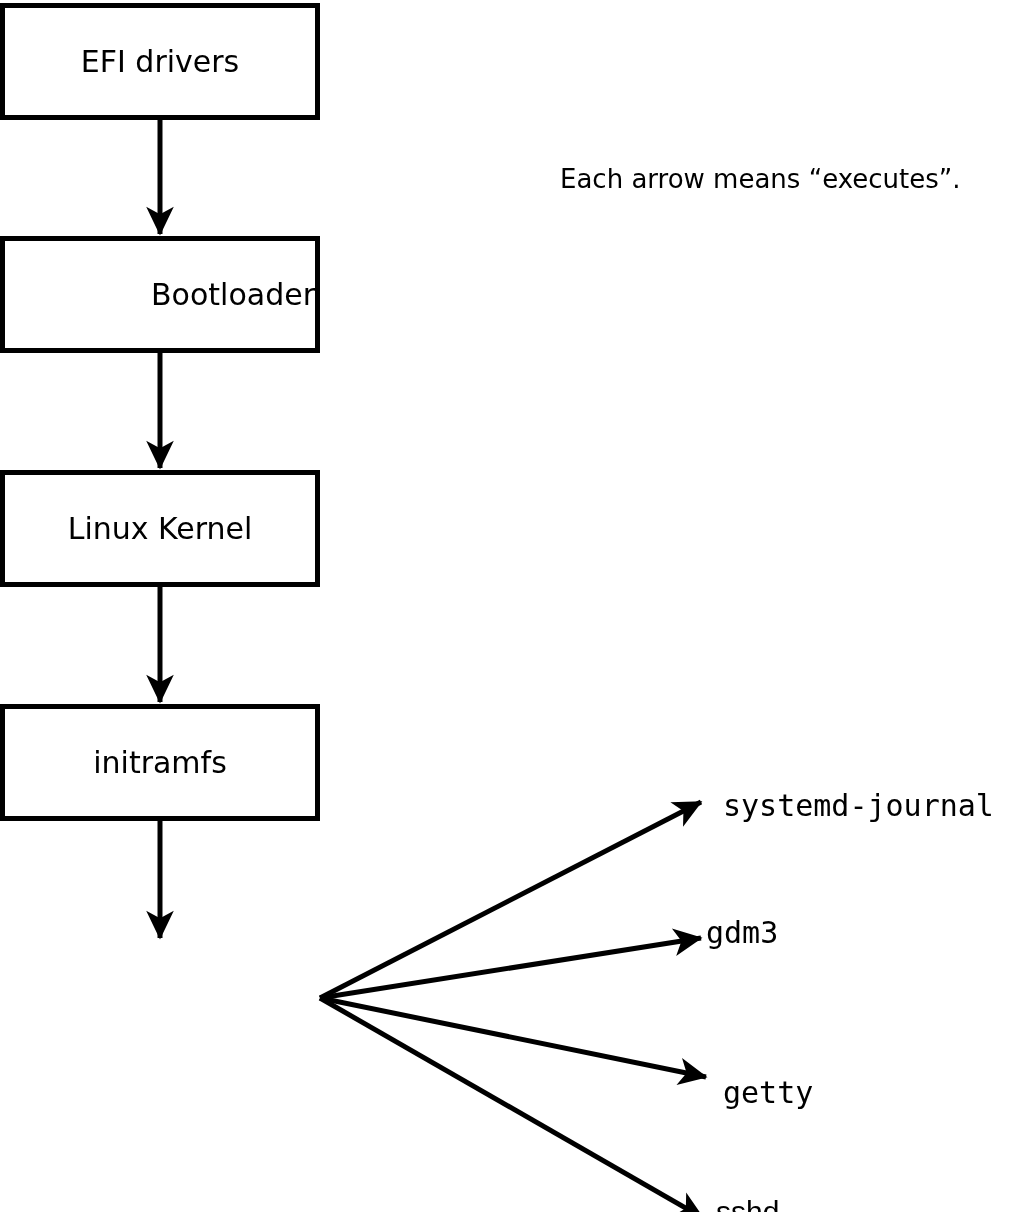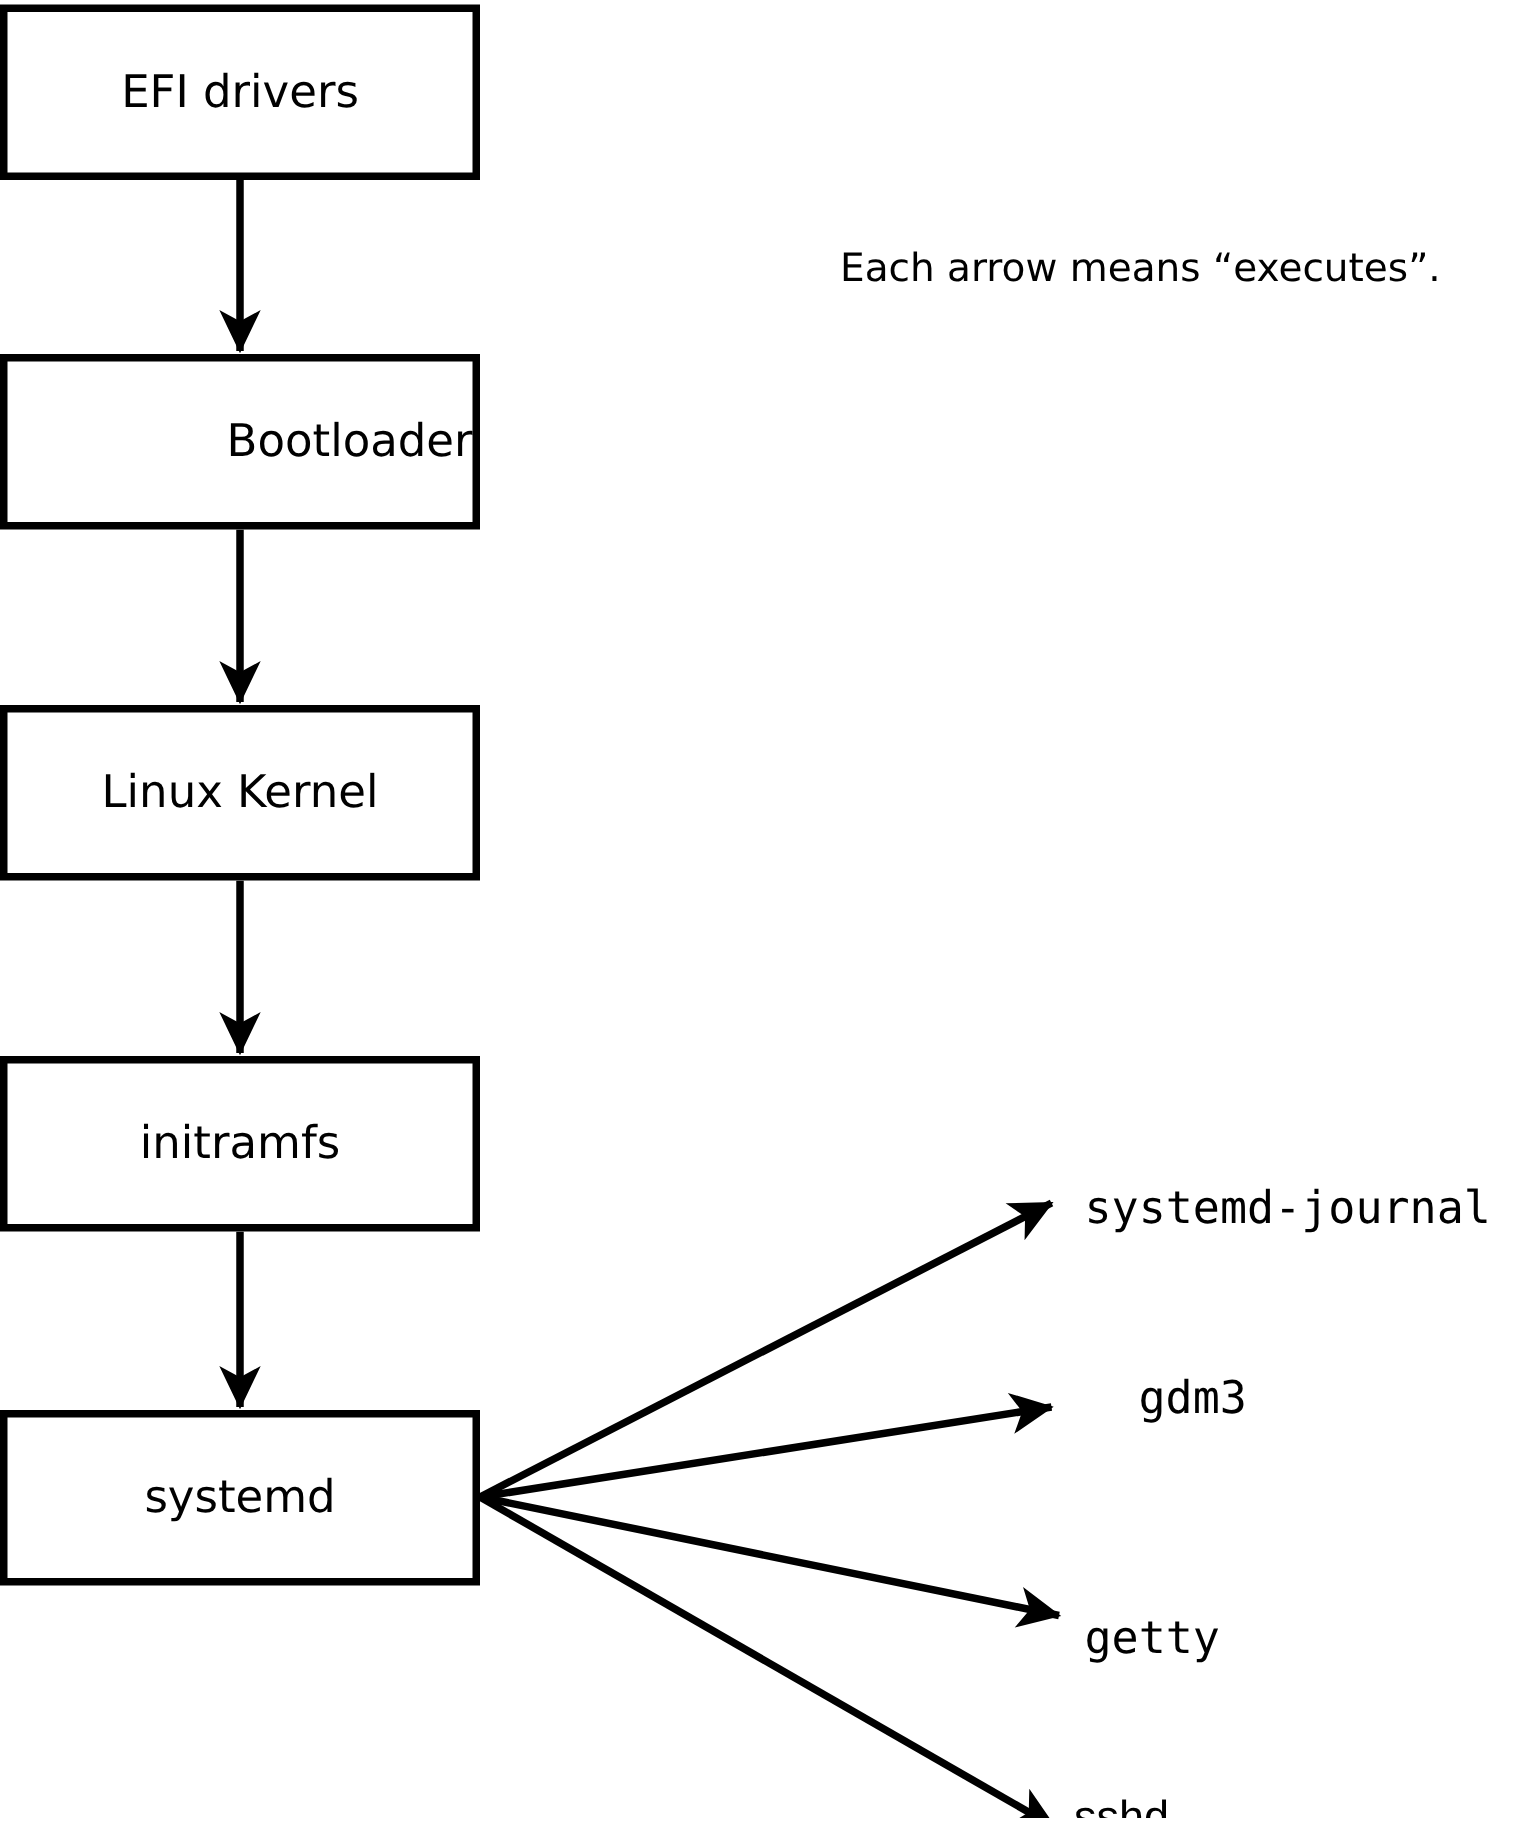--- a/index.html
+++ b/index.html
@@ -52,21 +52,21 @@
     white-space: nowrap;
   }
   .target-label {
     position: absolute;
     font-family: "DejaVu Sans Mono", monospace;
     font-size: 30px;
     line-height: 30px;
     white-space: nowrap;
   }
   .target-journal { left: 723px; top: 791px; }
-  .target-gdm3    { left: 759px; top: 918px; }
+  .target-gdm3    { left: 706px; top: 918px; }
   .target-getty   { left: 723px; top: 1078px; }
   .target-sshd    { left: 716px; top: 1197px; font-family: Liberation Sans, sans-serif; }
 </style>
 </head>
 <body>
 
 <div class="canvas">
 
   <svg class="arrow-layer" width="1023" height="1230" viewBox="0 0 1023 1230" xmlns="http://www.w3.org/2000/svg">
     <defs>
@@ -91,23 +91,20 @@
   </div>
   <div class="node node-bootloader">
     <span>Bootloader</span>
   </div>
   <div class="node node-initramfs">
     <span>initramfs</span>
   </div>
   <div class="node node-kernel">
     <span>Linux Kernel</span>
   </div>
-  <div class="node node-systemd">
-    <span>systemd</span>
-  </div>
 
   <div class="note">Each arrow means “executes”.</div>
 
   <div class="target-label target-journal">systemd-journal</div>
   <div class="target-label target-gdm3">gdm3</div>
   <div class="target-label target-getty">getty</div>
   <div class="target-label target-sshd">sshd</div>
 
 </div>
 

